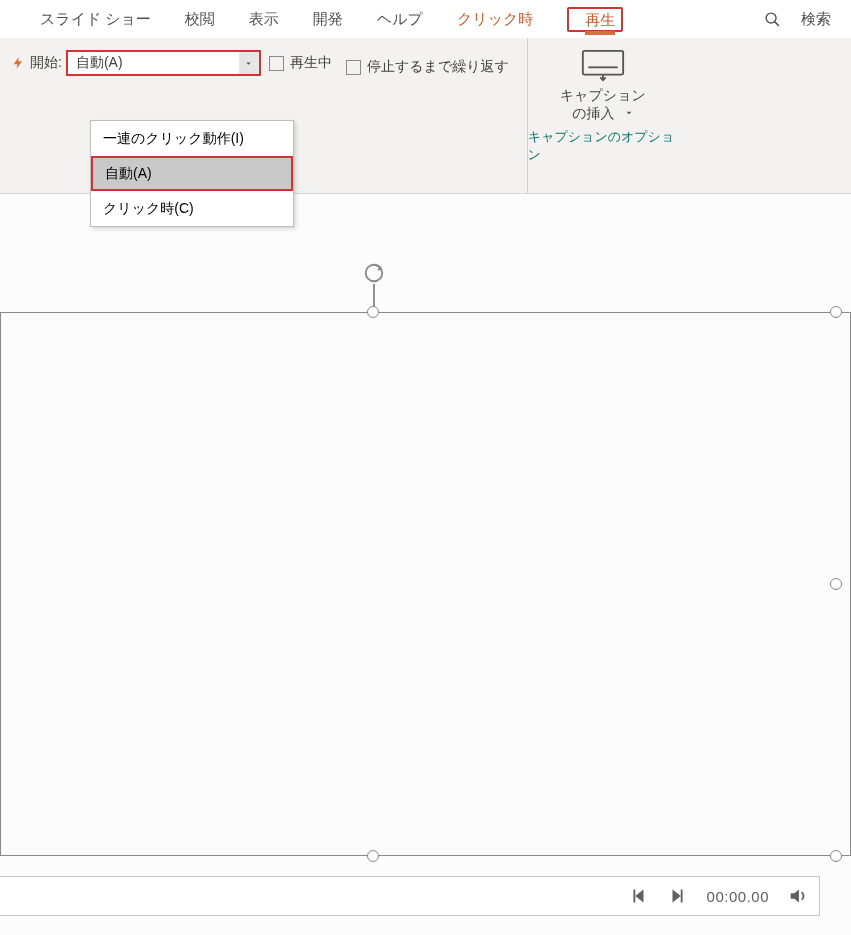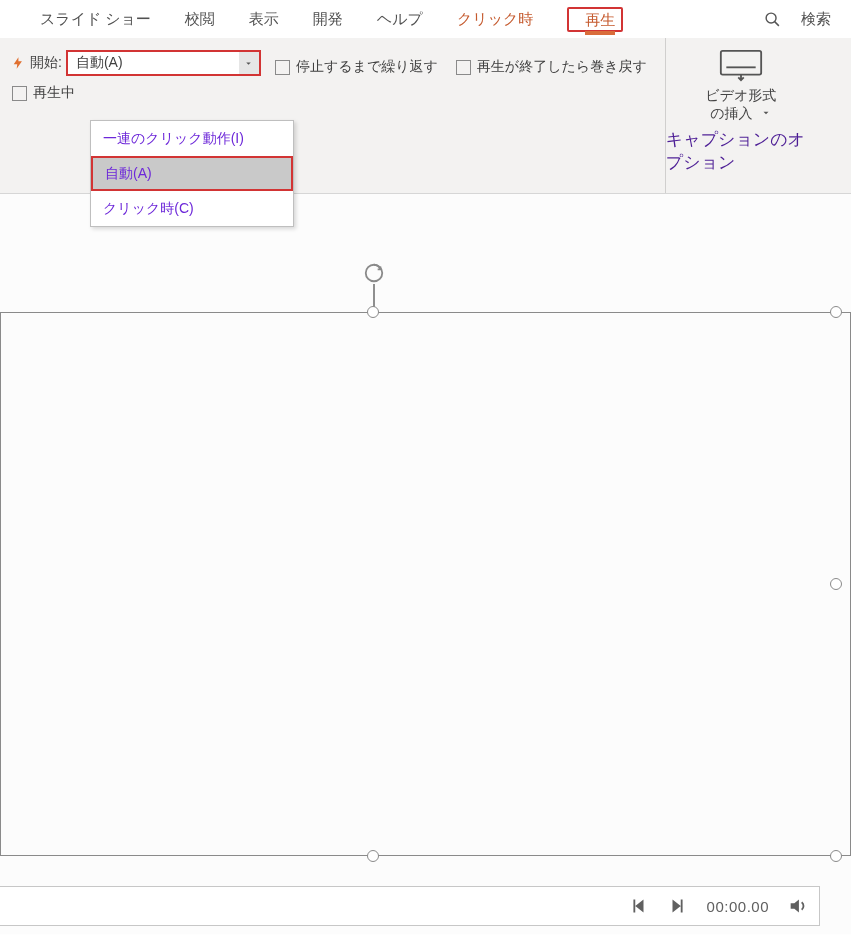--- a/index.html
+++ b/index.html
@@ -23,67 +23,67 @@
   .tab.accent{color:var(--accent);}
   .tab.active{color:var(--accent);border-bottom:4px solid var(--accent-u);
     padding-bottom:3px;}
   .tab-highlight{border:2px solid var(--box-red);padding:2px 6px 0 16px;border-radius:2px;}
   .search-icon{width:17px;height:17px;color:#555;}
 
   
   .ribbon{height:155px;background:var(--bg-ribbon);display:flex;align-items:flex-start;
     position:relative;border-bottom:1px solid var(--line-gray);}
 
-  .video-opts{padding:12px 0 0 12px;display:flex;flex-direction:column;gap:8px;
+  .video-opts{padding:12px 0 0 12px;display:flex;flex-direction:row;gap:8px;
     position:relative;}
   .start-row{display:flex;align-items:center;gap:4px;}
   .bolt-icon{width:14px;height:16px;color:#e07030;}
   .start-label{color:#444;}
   .combo{width:195px;height:26px;border:2px solid var(--box-red);box-sizing:border-box;
     background:#fff;display:flex;align-items:center;padding-left:8px;position:relative;}
   .combo-arrow{width:20px;height:22px;background:#e6e6e6;display:flex;
     align-items:center;justify-content:center;margin-left:auto;}
   .combo-arrow svg{width:9px;height:9px;color:#555;}
   .chk-row{display:flex;align-items:center;gap:6px;}
   .chk{width:15px;height:15px;border:1px solid #8a8a8a;box-sizing:border-box;}
 
   
   .dropdown{position:absolute;left:90px;top:82px;width:202px;background:#fff;
     border:1px solid #bfbfbf;box-shadow:2px 2px 4px rgba(0,0,0,.15);z-index:10;}
   .dd-item{height:35px;display:flex;align-items:center;padding-left:12px;
-    color:#6d28d9;cursor:pointer;}
+    color:#000000;cursor:pointer;}
   .dd-item.selected{background:var(--sel);border:2px solid var(--box-red);
     box-sizing:border-box;}
 
-  .opts-col2{margin:20px 0 0 14px;display:flex;flex-direction:row;gap:18px;}
+  .opts-col2{margin:20px 0 0 14px;display:flex;flex-direction:column;gap:18px;}
 
   .vdiv{width:1px;height:155px;background:#d0cfce;margin-left:18px;}
 
   .caption-group{width:150px;display:flex;flex-direction:column;align-items:center;
     padding-top:10px;}
   .caption-icon{width:44px;height:34px;display:flex;align-items:center;justify-content:center;}
   .caption-label{text-align:center;color:#444;margin-top:4px;line-height:1.3;}
   .caption-drop{display:flex;align-items:center;gap:9px;}
-  .grp-footer{margin-top:auto;padding:6px 0 4px 0;color:#4c1d95;font-size:17px;}
+  .grp-footer{margin-top:auto;padding:6px 0 4px 0;color:#0f766e;font-size:13px;}
 
   
   .canvas{position:relative;height:740px;background:#fcfcfc;}
   .rotate-handle{position:absolute;left:363px;top:68px;width:22px;height:22px;}
   .tail{position:absolute;left:373px;top:90px;width:2px;height:28px;background:#8f8f8f;}
 
   .obj{position:absolute;left:0;top:118px;width:851px;height:544px;border:1px solid #8a8a8a;box-sizing:border-box;}
   .handle{position:absolute;width:12px;height:12px;background:#fff;border:1.5px solid #8a8a8a;border-radius:50%;box-sizing:border-box;}
   .h-tm{left:367px;top:112px;}
   .h-tr{left:830px;top:112px;}
   .h-mr{left:830px;top:384px;}
   .h-br{left:830px;top:656px;}
   .h-bm{left:367px;top:656px;}
 
   
-  .player{position:absolute;left:0;bottom:8px;height:40px;width:820px;
+  .player{position:absolute;left:0;bottom:18px;height:40px;width:820px;
     border:1px solid #c7c7c7;background:#fff;display:flex;align-items:center;
     justify-content:flex-end;gap:18px;padding-right:10px;box-sizing:border-box;border-left:none;}
   .pbtn{width:22px;height:22px;color:#606060;display:flex;align-items:center;justify-content:center;}
   .time{color:#606060;font-size:15px;letter-spacing:.5px;}
 </style>
 </head>
 <body>
 
 <div class="tabs">
   <span class="tab">スライド ショー</span>
@@ -132,38 +132,34 @@
     <div class="dd-item">一連のクリック動作(I)</div>
     <div class="dd-item selected">自動(A)</div>
     <div class="dd-item">クリック時(C)</div>
   </div>
 
   <div class="opts-col2">
     <div class="chk-row">
       <span class="chk"></span>
       <span>停止するまで繰り返す</span>
     </div>
-    <div class="chk-row">
-      <span class="chk"></span>
-      <span>再生が終了したら巻き戻す</span>
-    </div>
   </div>
 
   <div class="vdiv"></div>
 
   <div class="caption-group">
     <span class="caption-icon">
       <svg viewBox="0 0 48 36" fill="none" stroke="#555" stroke-width="2">
           <rect x="2" y="2" width="44" height="26" rx="2"></rect>
           <line x1="8" y1="20" x2="40" y2="20"></line>
           <path d="M24 28v6M21 31l3 3 3-3" stroke="#555"></path>
         </svg>
     </span>
     <div class="caption-label">
-      <span>ビデオ形式</span><br>
+      <span>キャプション</span><br>
       <span class="caption-drop" style="justify-content:center">
         <span>の挿入</span>
         <svg width="10" height="10" viewBox="0 0 24 24" fill="#555">
             <path d="m6 9 6 6 6-6z"></path>
           </svg>
       </span>
     </div>
     <div class="grp-footer">キャプションのオプション</div>
   </div>
 

